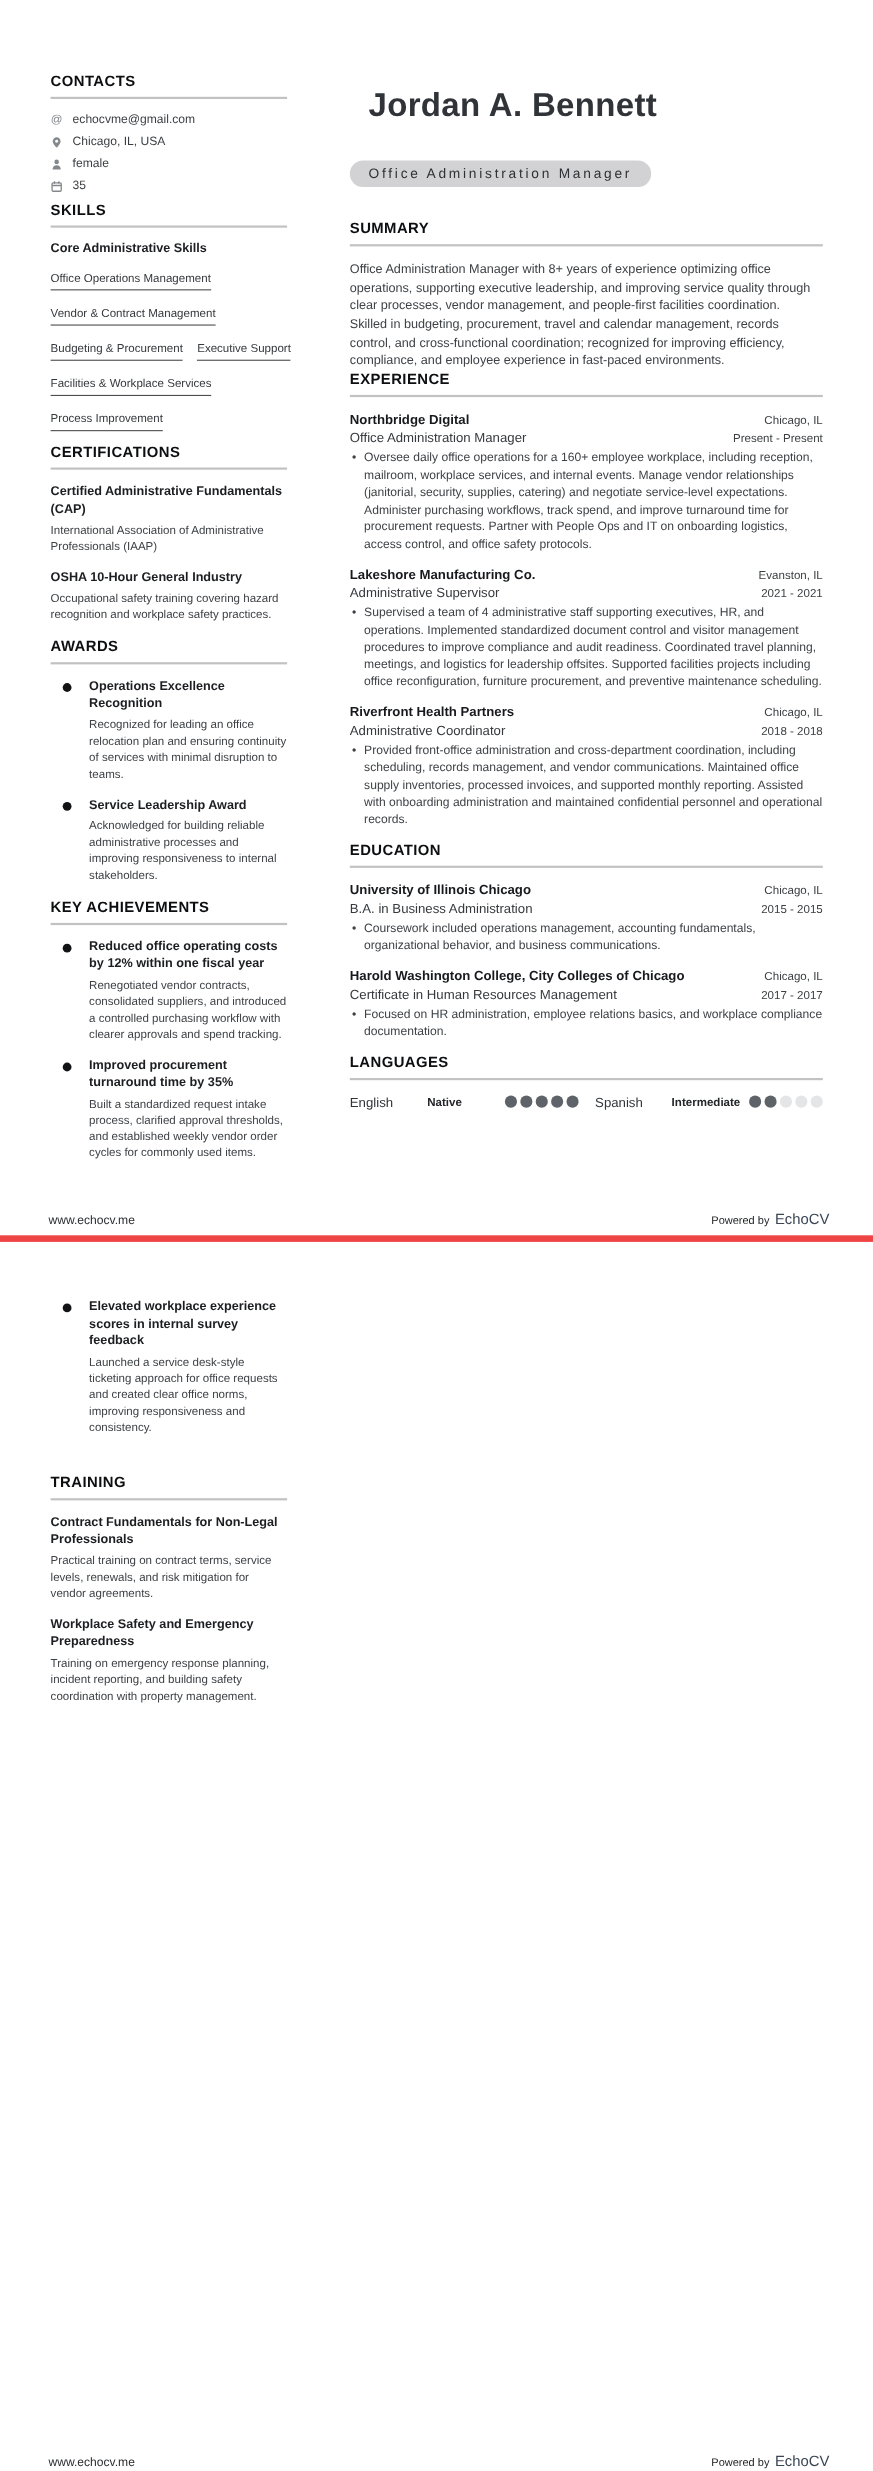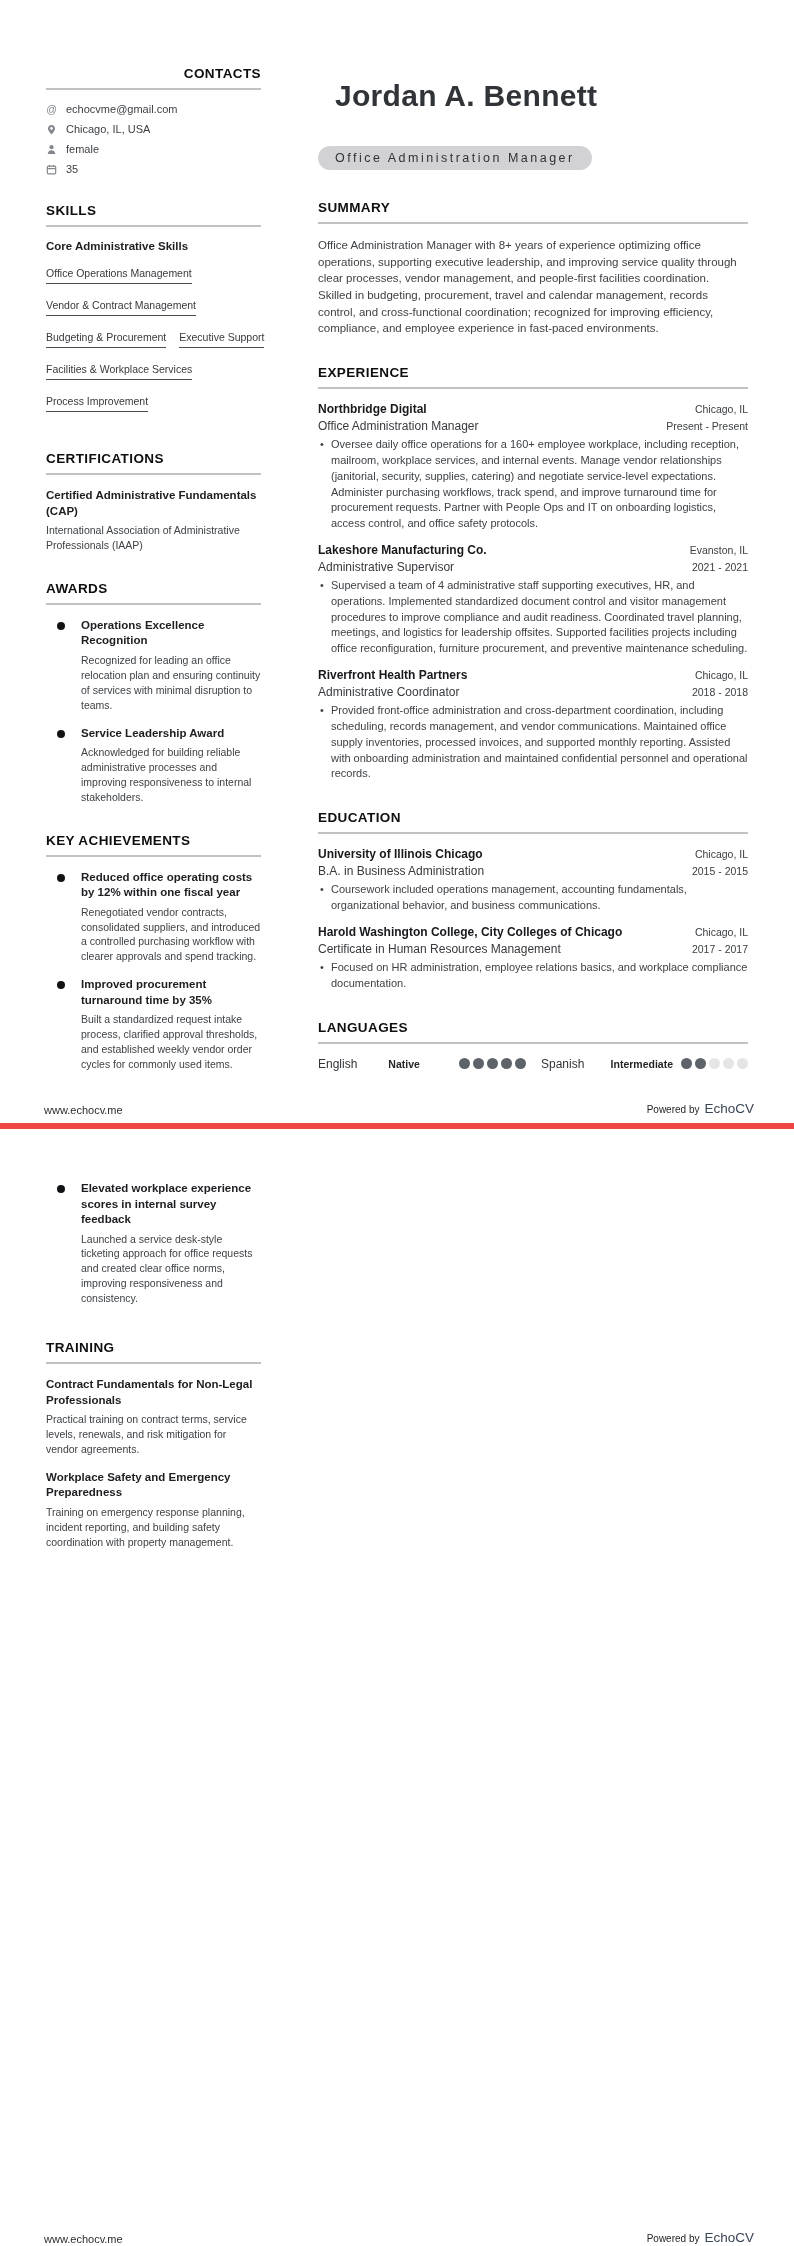--- a/index.html
+++ b/index.html
@@ -6,22 +6,22 @@
   body{width:794px;font-family:"Liberation Sans","DejaVu Sans",sans-serif;color:#3e4246;-webkit-font-smoothing:antialiased;}
   .page{position:relative;width:794px;height:1123px;background:#fff;overflow:hidden;}
   .page + .page{border-top:6px solid #ef4444;}
 
   
   .sidebar{position:absolute;left:46px;top:66px;width:215px;}
   .sidebar2{position:absolute;left:46px;top:52px;width:215px;}
   .main{position:absolute;left:318px;top:64px;width:430px;}
 
   
-  .sec{margin-top:28px;}
-  .sec:first-child{margin-top:0;text-align:right;}
+  .sec{}
+  .sec:first-child{margin-top:0;}
   h2.sec-h{margin:0;font-size:13.5px;font-weight:700;letter-spacing:.4px;color:#0d0e10;}
   .rule{height:2px;background:#c2c2c2;margin-top:7px;margin-bottom:13px;}
 
   
   .c-item{display:flex;align-items:center;gap:9px;margin-bottom:8px;font-size:11px;color:#3b3f43;}
   .c-ic{width:11px;height:11px;flex:none;display:flex;align-items:center;justify-content:center;color:#84888c;font-size:10.5px;line-height:1;}
   .c-ic svg{display:block;}
 
   
   .grp-title{font-size:11.5px;font-weight:700;color:#1c1e21;margin-bottom:11px;}
@@ -127,20 +127,24 @@
       </div>
     </div>
 
     <div class="sec">
       <h2 class="sec-h">CERTIFICATIONS</h2>
       <div class="rule"></div>
       <div class="s-entry">
         <div class="s-title">Certified Administrative Fundamentals (CAP)</div>
         <div class="s-desc">International Association of Administrative Professionals (IAAP)</div>
       </div>
+      <div class="s-entry">
+        <div class="s-title">OSHA 10-Hour General Industry</div>
+        <div class="s-desc">Occupational safety training covering hazard recognition and workplace safety practices.</div>
+      </div>
     </div>
 
     <div class="sec">
       <h2 class="sec-h">AWARDS</h2>
       <div class="rule"></div>
       <div class="b-entry">
         <span class="b-dot"></span>
         <div class="b-body">
           <div class="s-title">Operations Excellence Recognition</div>
           <div class="s-desc">Recognized for leading an office relocation plan and ensuring continuity of services with minimal disruption to teams.</div>

